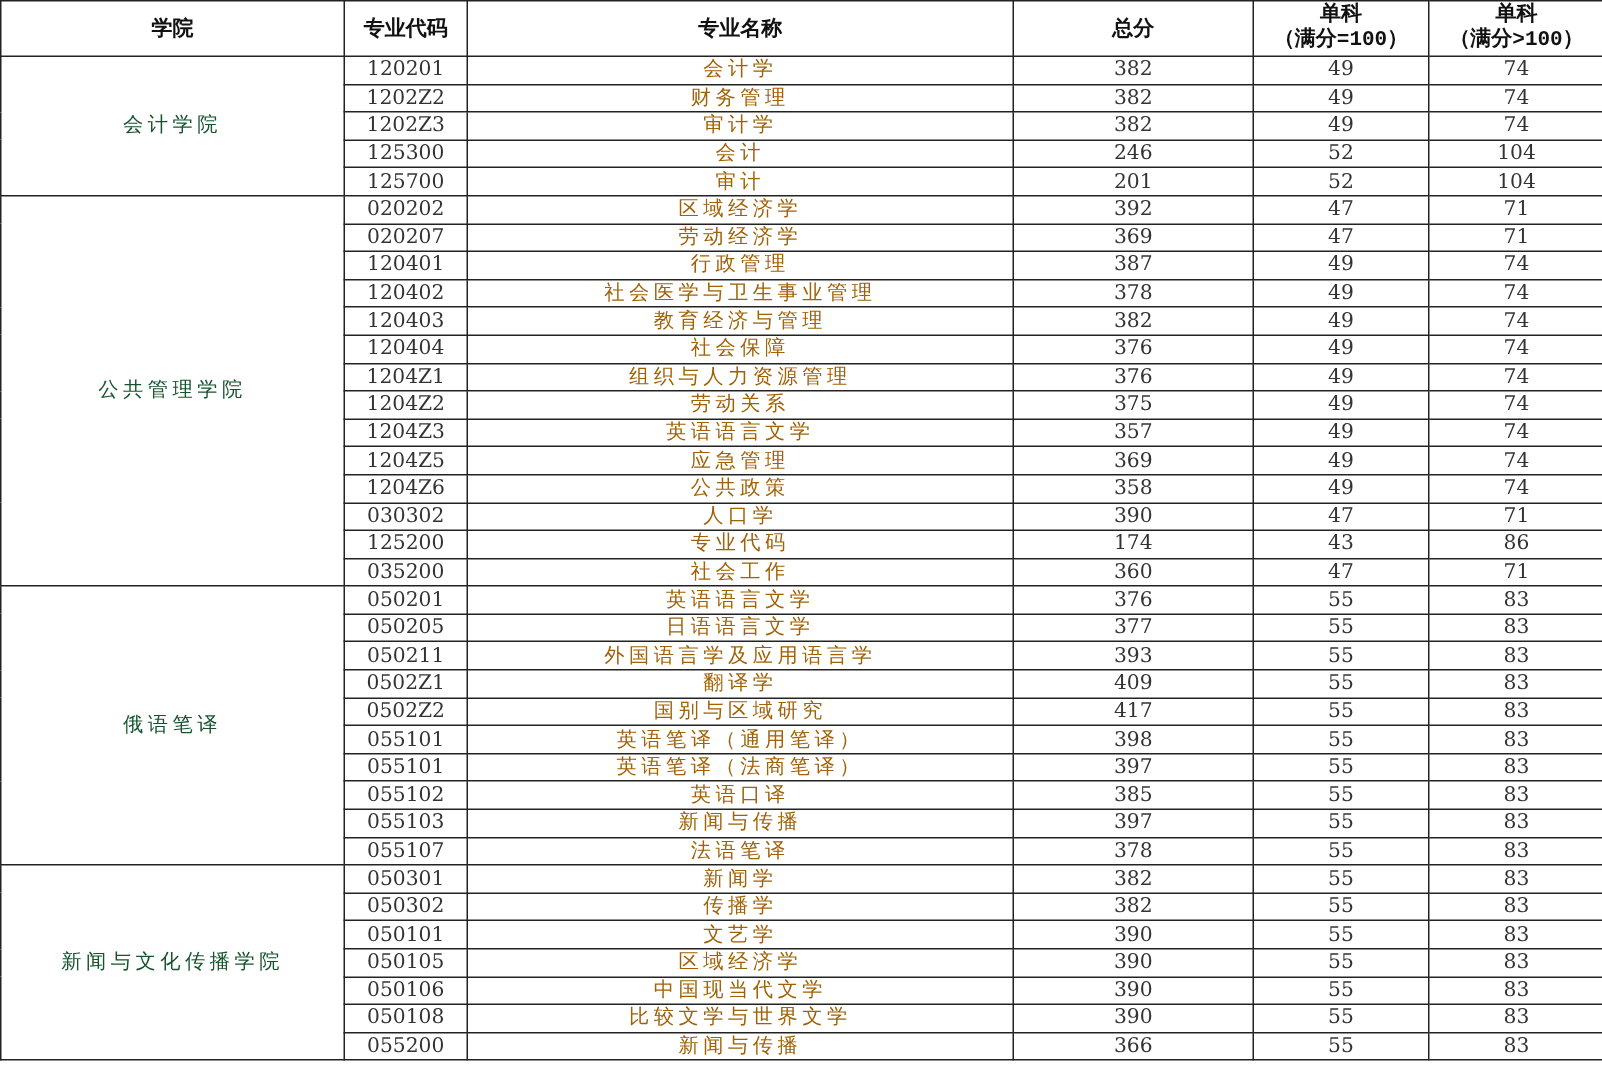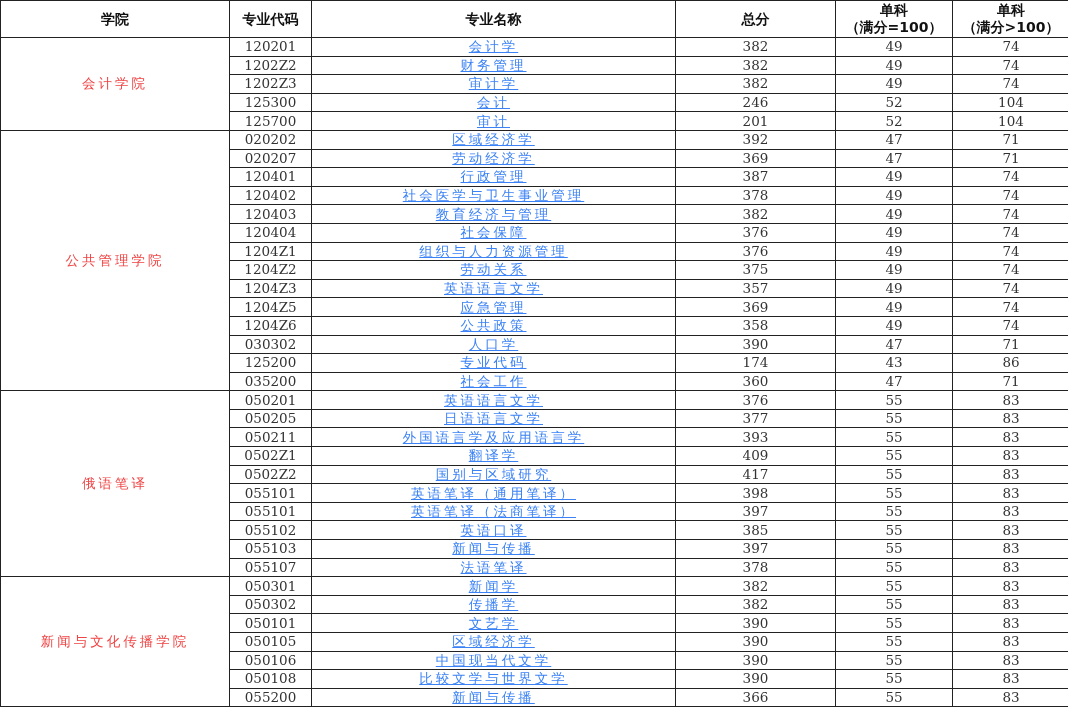--- a/index.html
+++ b/index.html
@@ -38,31 +38,30 @@
     line-height: 17px;
     text-align: center;
     vertical-align: middle;
     white-space: nowrap;
     overflow: hidden;
   }
   td.college-cell {
     font-family: "DejaVu Sans", "Liberation Sans", sans-serif;
     font-size: 14px;
     letter-spacing: 3px;
-    color: #ef4444;
+    color: #14532d;
   }
   td.major-name {
     font-family: "DejaVu Sans", "Liberation Sans", sans-serif;
     font-size: 13.5px;
     letter-spacing: 3px;
-    color: #3b82f6;
-    text-decoration: underline;
+    color: #a16207;
   }
   td.num { color: #333; }
-  .sub-line { display: block; }
+  .sub-line { display: block; font-family: Liberation Mono, monospace; }
 </style>
 </head>
 <body>
 
 <table class="score-table">
   <colgroup>
     <col class="c1">
       <col class="c2">
       <col class="c3">
       <col class="c4">

